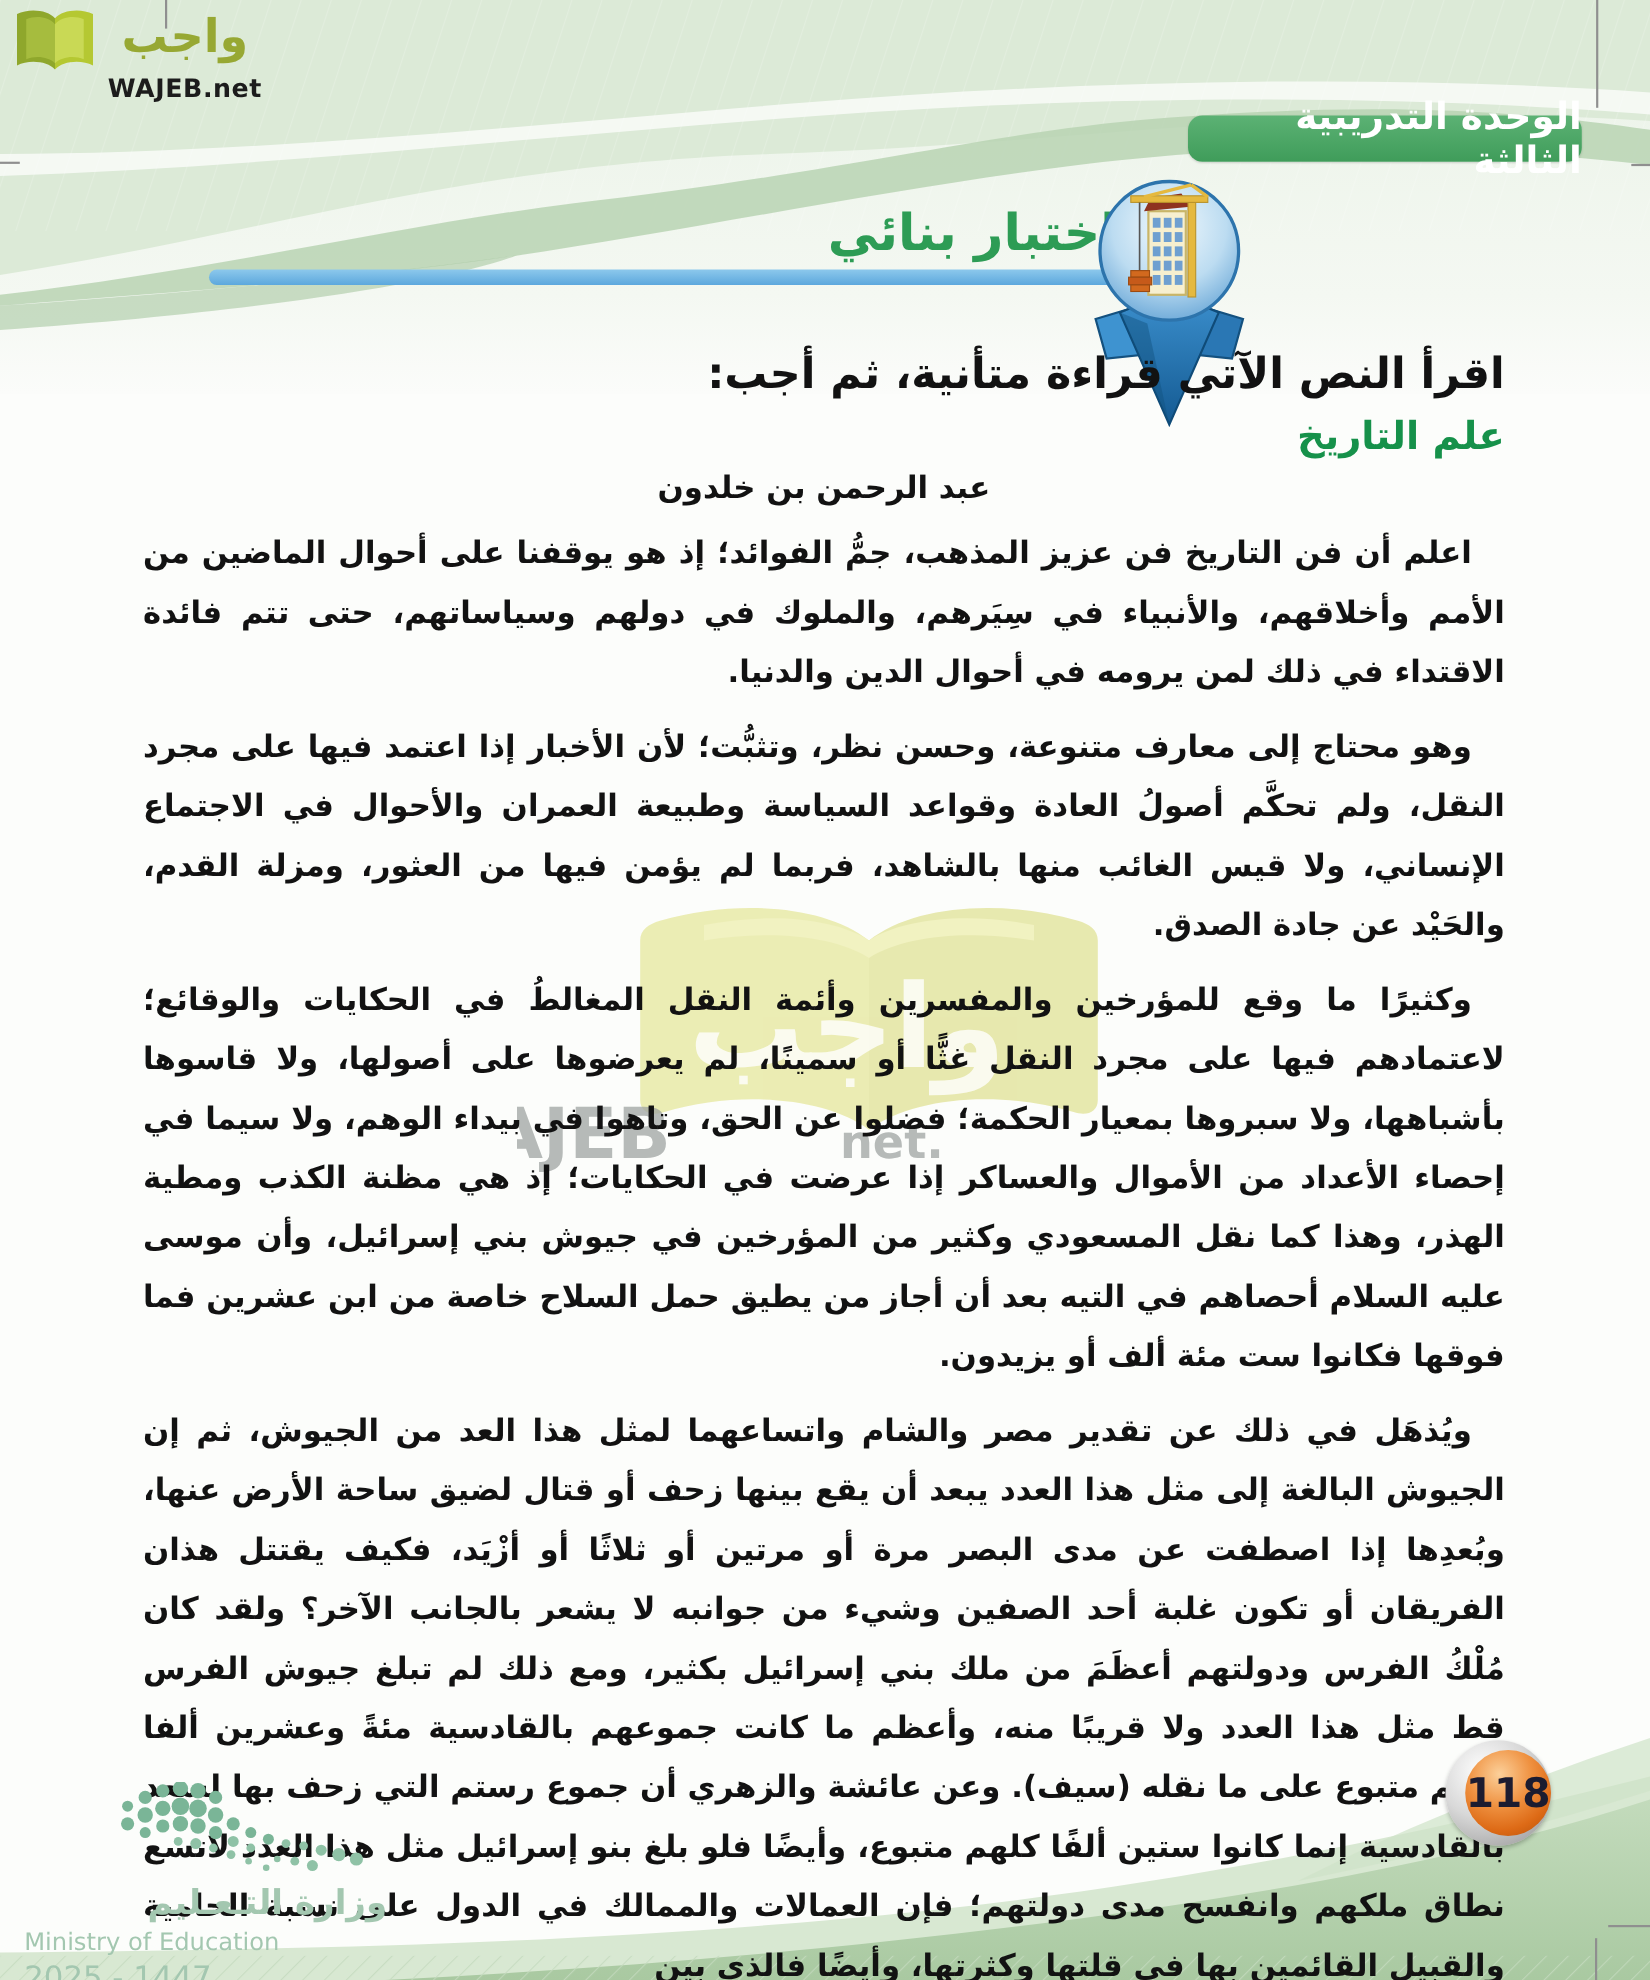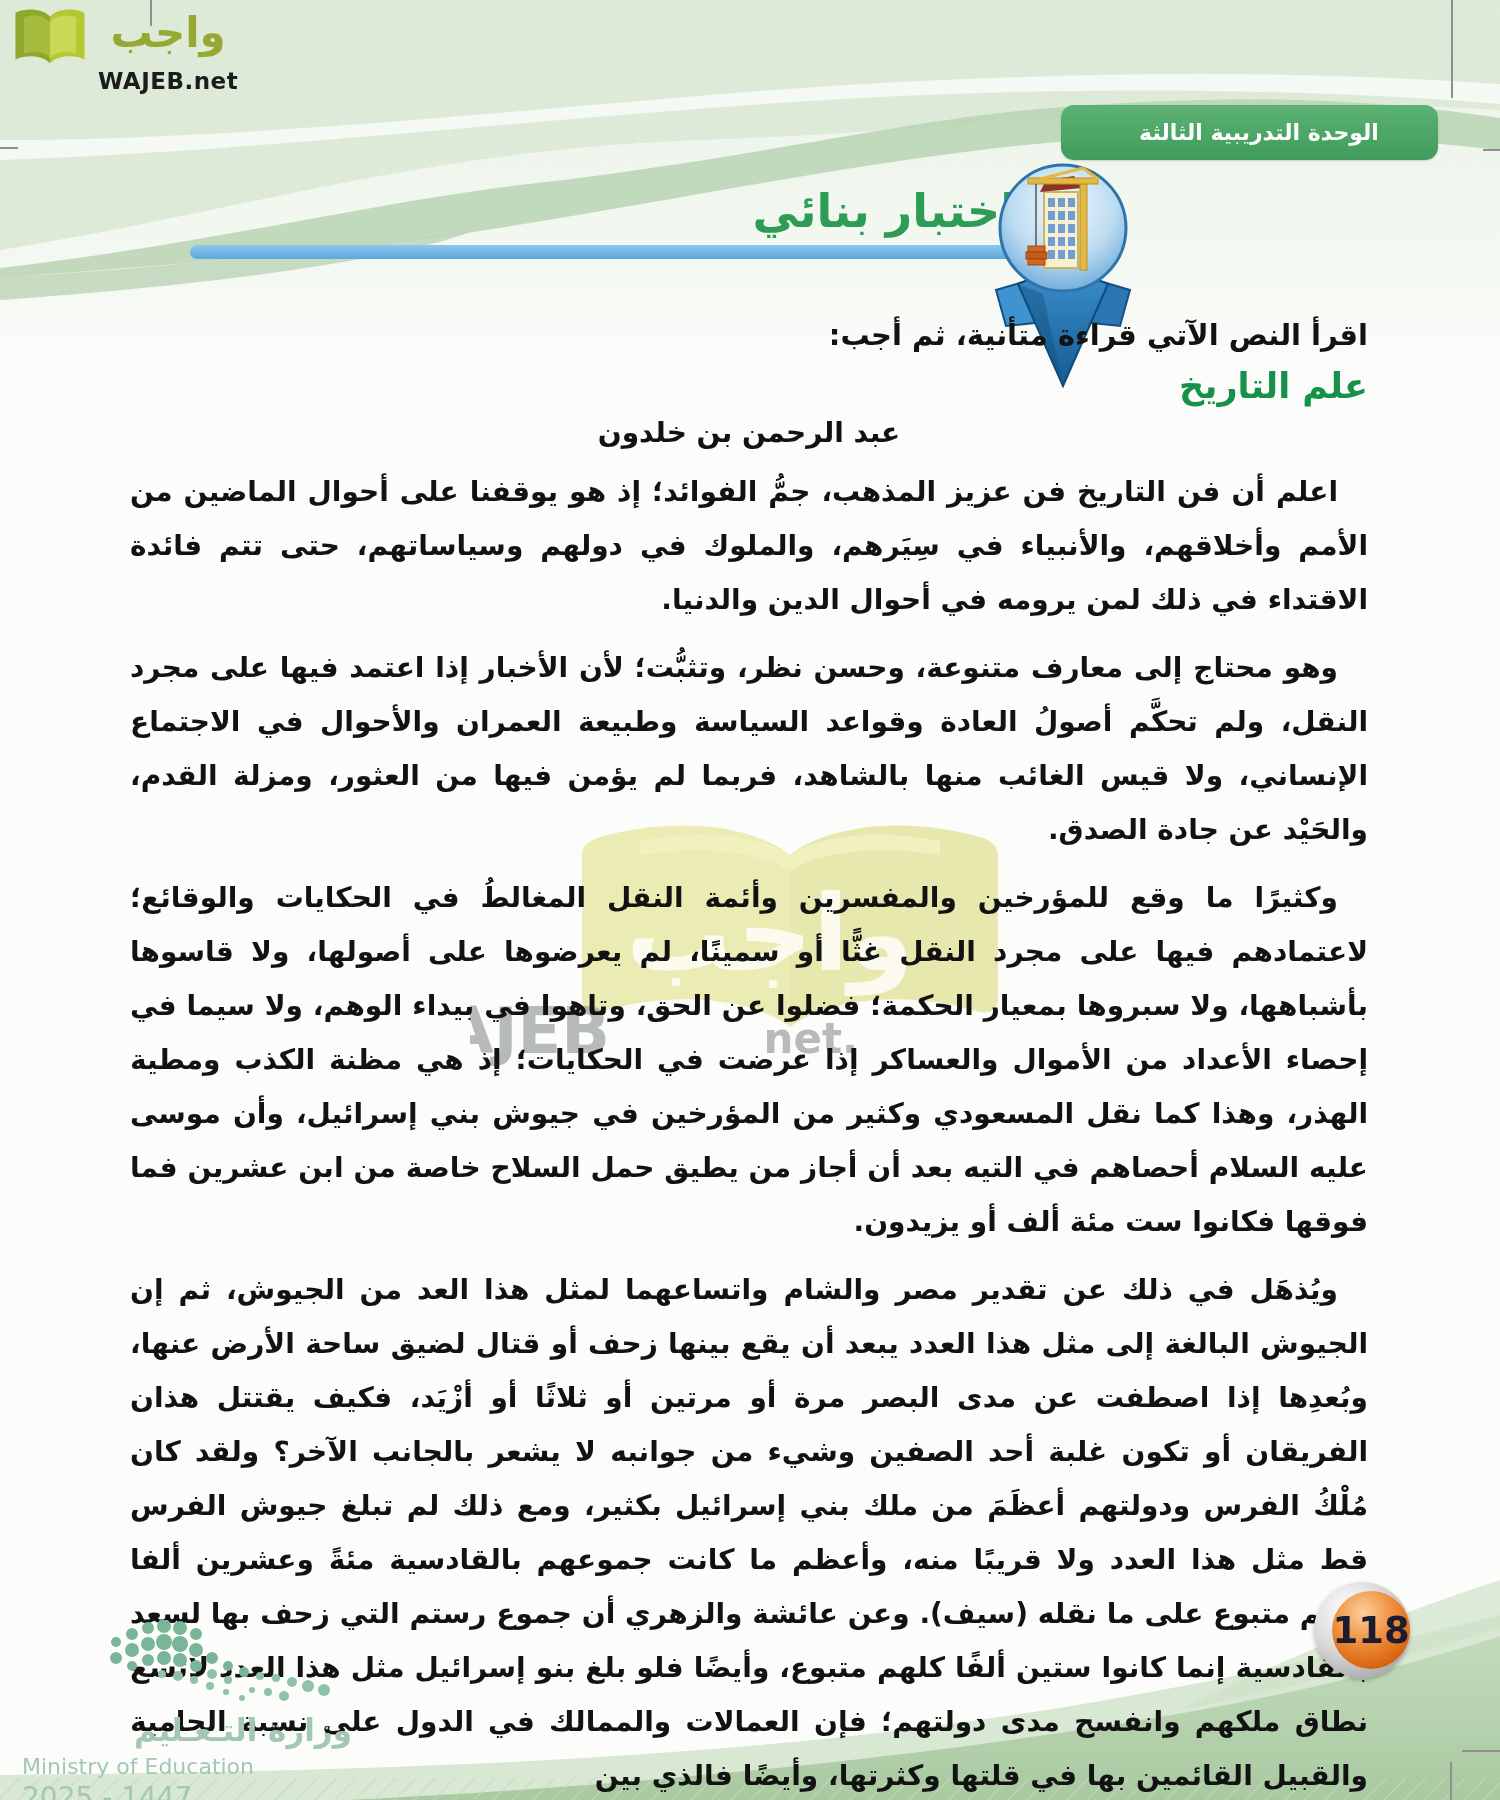--- a/index.html
+++ b/index.html
@@ -14,43 +14,42 @@
   .crop{position:absolute;background:#8f8f8f;z-index:3;}
 
   
   .wajeb-logo{position:absolute;left:8px;top:4px;z-index:3;display:flex;align-items:flex-start;gap:6px;}
   .wajeb-logo .txt{display:flex;flex-direction:column;align-items:center;line-height:1;padding-top:8px;}
   .wajeb-ar{font-size:42px;font-weight:bold;color:#97a833;}
   .wajeb-net{font-size:23px;font-weight:bold;color:#1c1c1c;letter-spacing:.5px;margin-top:16px;}
 
   
   .unit-banner{
-    position:absolute;right:62px;top:105px;width:358px;height:55px;z-index:2;
+    position:absolute;right:62px;top:105px;width:358px;height:42px;z-index:2;
     background:linear-gradient(#5cb274,#3f9c5a);
-    border-radius:13px;color:#ffffff;font-size:22px;font-weight:bold;
+    border-radius:13px;color:#ffffff;font-size:34px;font-weight:bold;
     display:flex;align-items:center;justify-content:center;
     box-shadow:0 1px 2px rgba(0,0,0,.15);
-    padding-left:19px;
   }
   .section-title{
     position:absolute;right:484px;top:184px;z-index:2;
     color:#2d9c55;font-size:46px;font-weight:bold;
   }
   .blue-line{
     position:absolute;left:190px;top:245px;width:870px;height:14px;z-index:1;
     border-radius:8px;background:linear-gradient(#8cc8ec,#5da8dd);
   }
   .badge{position:absolute;left:988px;top:158px;width:150px;height:240px;z-index:2;}
 
   
   .article{
     position:absolute;left:130px;right:132px;top:318px;z-index:2;
     direction:rtl;color:#121212;
   }
-  .instruction{font-size:29px;font-weight:bold;text-align:right;margin:0 0 14px 0;}
+  .instruction{font-size:39px;font-weight:bold;text-align:right;margin:0 0 14px 0;}
   .art-title{font-size:35px;font-weight:bold;color:#16914a;margin:6px 0 10px 0;}
   .art-author{font-size:28px;font-weight:bold;text-align:center;margin:0 0 16px 0;}
   .art-par{
     font-size:28px;font-weight:bold;line-height:54px;margin:14px 0;
     text-align:justify;text-justify:inter-word;text-indent:30px;
   }
 
   
   .watermark{position:absolute;left:470px;top:815px;width:640px;height:260px;z-index:1;}
 

